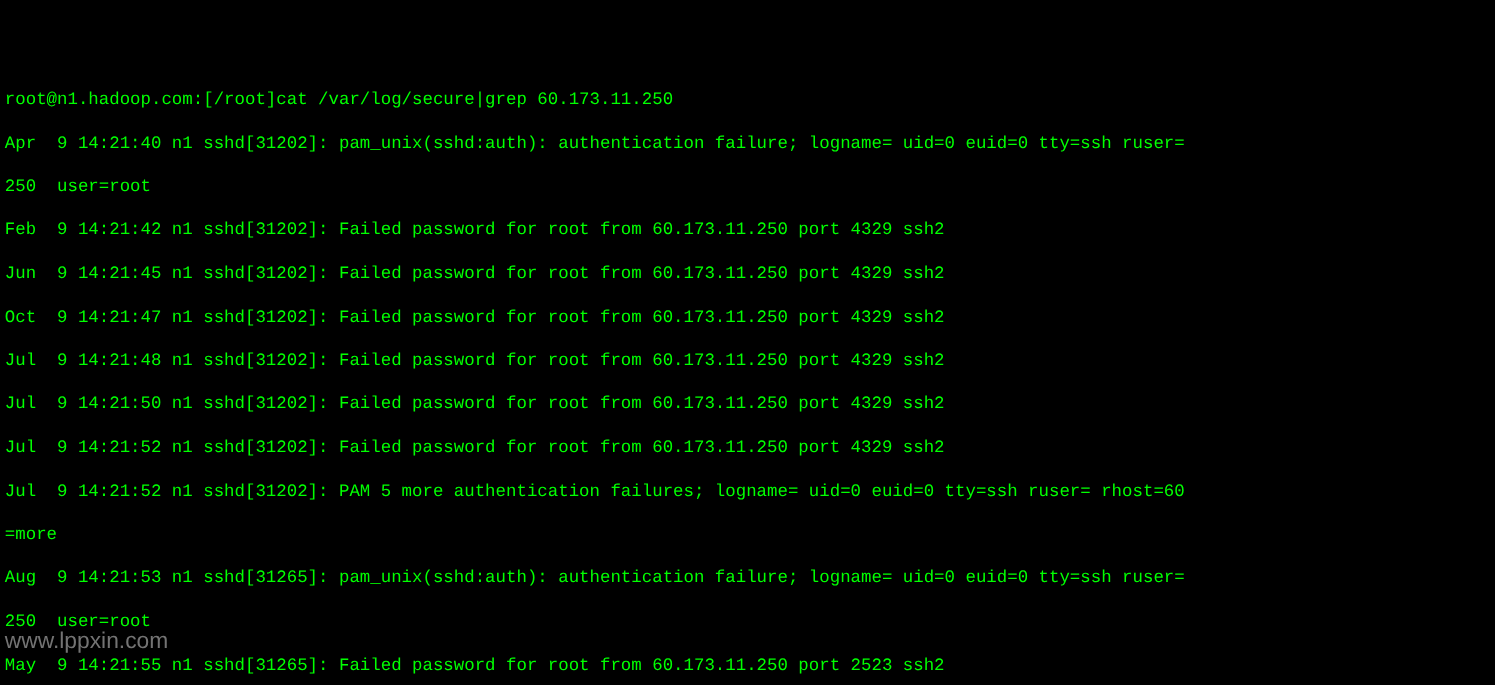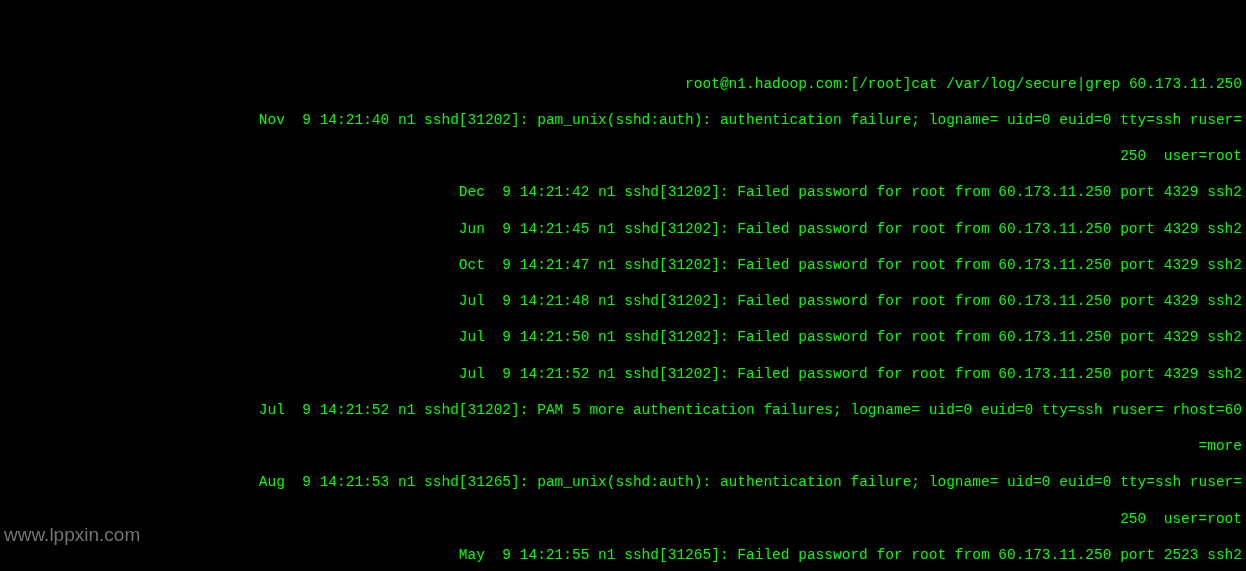--- a/index.html
+++ b/index.html
@@ -1,19 +1,18 @@
 <!DOCTYPE html>
 <html><head>
   <meta charset="utf-8">
   <style>
     * {
       margin: 0;
       padding: 0;
       box-sizing: border-box;
-      text-align: right;
     }
     body {
       background-color: #000000;
       font-family: 'Courier New', monospace;
       font-size: 14.5px;
       color: #00ff00;
       padding: 2px 4px;
       line-height: 1.25;
       white-space: pre;
       overflow: hidden;
@@ -34,23 +33,23 @@
       opacity: 0.85;
       z-index: 2;
     }
   </style>
 </head>
 <body>
 
 
 
 <div class="terminal-line">root@n1.hadoop.com:[/root]cat /var/log/secure|grep 60.173.11.250</div>
-<div class="terminal-line">Nov  9 14:21:40 n1 sshd[31202]: pam_unix(sshd:auth): authentication failure; logname= uid=0 euid=0 tty=ssh ruser=</div>
+<div class="terminal-line">Apr  9 14:21:40 n1 sshd[31202]: pam_unix(sshd:auth): authentication failure; logname= uid=0 euid=0 tty=ssh ruser=</div>
 <div class="terminal-line">250  user=root</div>
-<div class="terminal-line">Dec  9 14:21:42 n1 sshd[31202]: Failed password for root from 60.173.11.250 port 4329 ssh2</div>
+<div class="terminal-line">Feb  9 14:21:42 n1 sshd[31202]: Failed password for root from 60.173.11.250 port 4329 ssh2</div>
 <div class="terminal-line">Jun  9 14:21:45 n1 sshd[31202]: Failed password for root from 60.173.11.250 port 4329 ssh2</div>
 <div class="terminal-line">Oct  9 14:21:47 n1 sshd[31202]: Failed password for root from 60.173.11.250 port 4329 ssh2</div>
 <div class="terminal-line">Jul  9 14:21:48 n1 sshd[31202]: Failed password for root from 60.173.11.250 port 4329 ssh2</div>
 <div class="terminal-line">Jul  9 14:21:50 n1 sshd[31202]: Failed password for root from 60.173.11.250 port 4329 ssh2</div>
 <div class="terminal-line">Jul  9 14:21:52 n1 sshd[31202]: Failed password for root from 60.173.11.250 port 4329 ssh2</div>
 <div class="terminal-line">Jul  9 14:21:52 n1 sshd[31202]: PAM 5 more authentication failures; logname= uid=0 euid=0 tty=ssh ruser= rhost=60</div>
 <div class="terminal-line">=more</div>
 <div class="terminal-line">Aug  9 14:21:53 n1 sshd[31265]: pam_unix(sshd:auth): authentication failure; logname= uid=0 euid=0 tty=ssh ruser=</div>
 <div class="terminal-line">250  user=root</div>
 <div class="terminal-line">May  9 14:21:55 n1 sshd[31265]: Failed password for root from 60.173.11.250 port 2523 ssh2</div>

